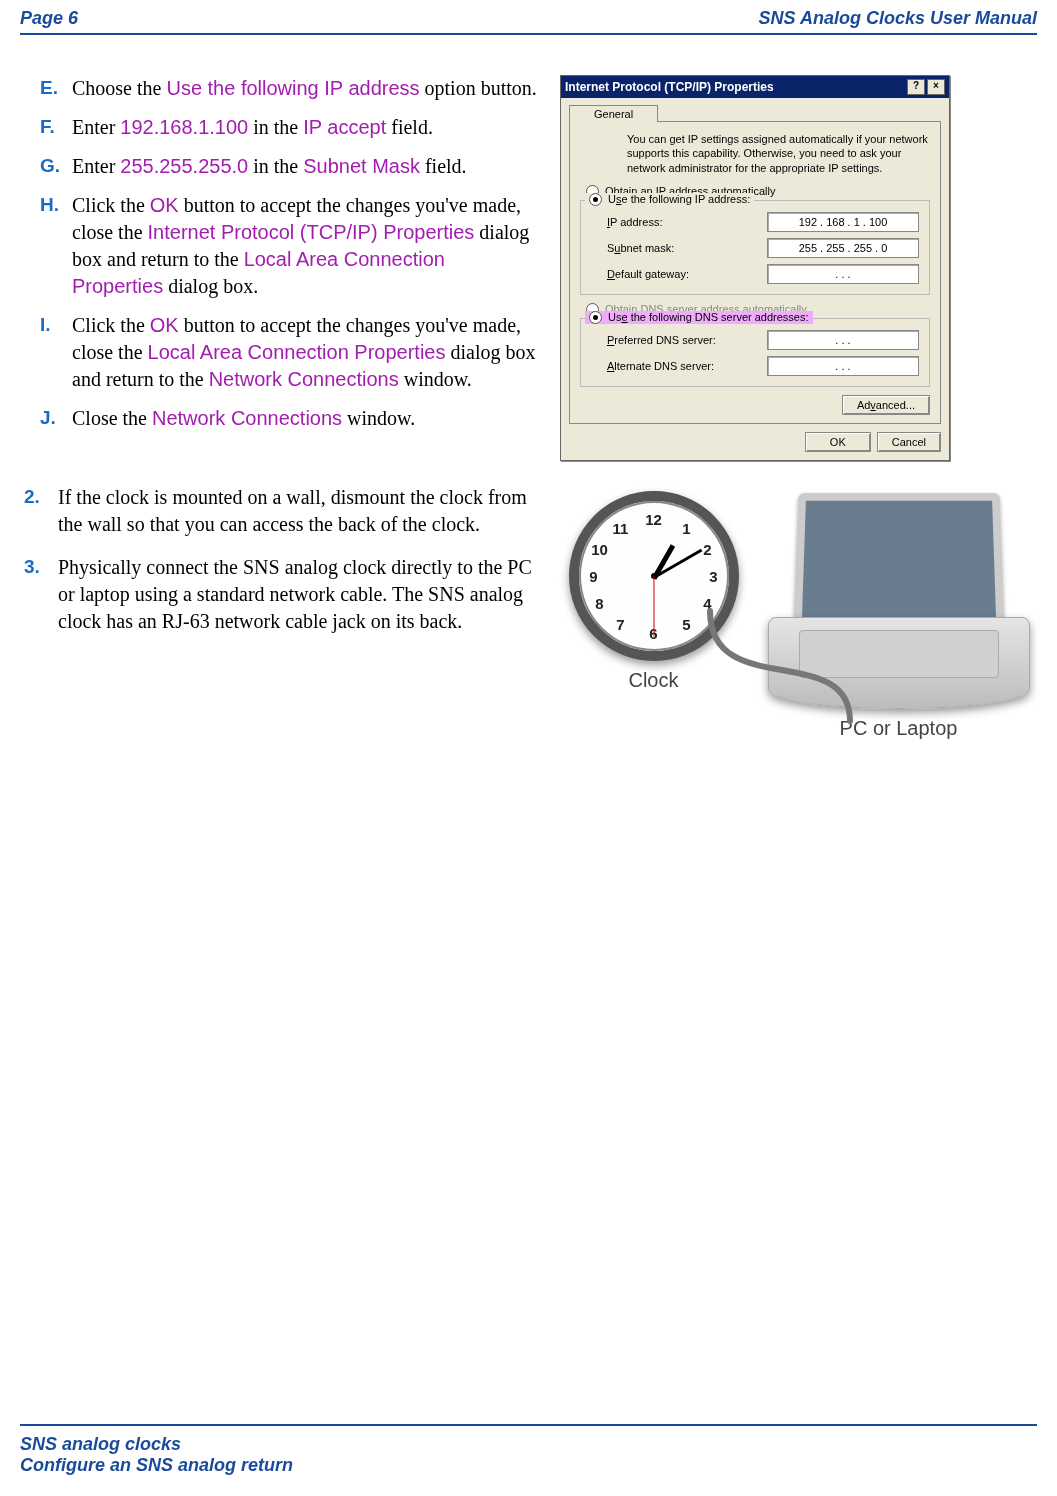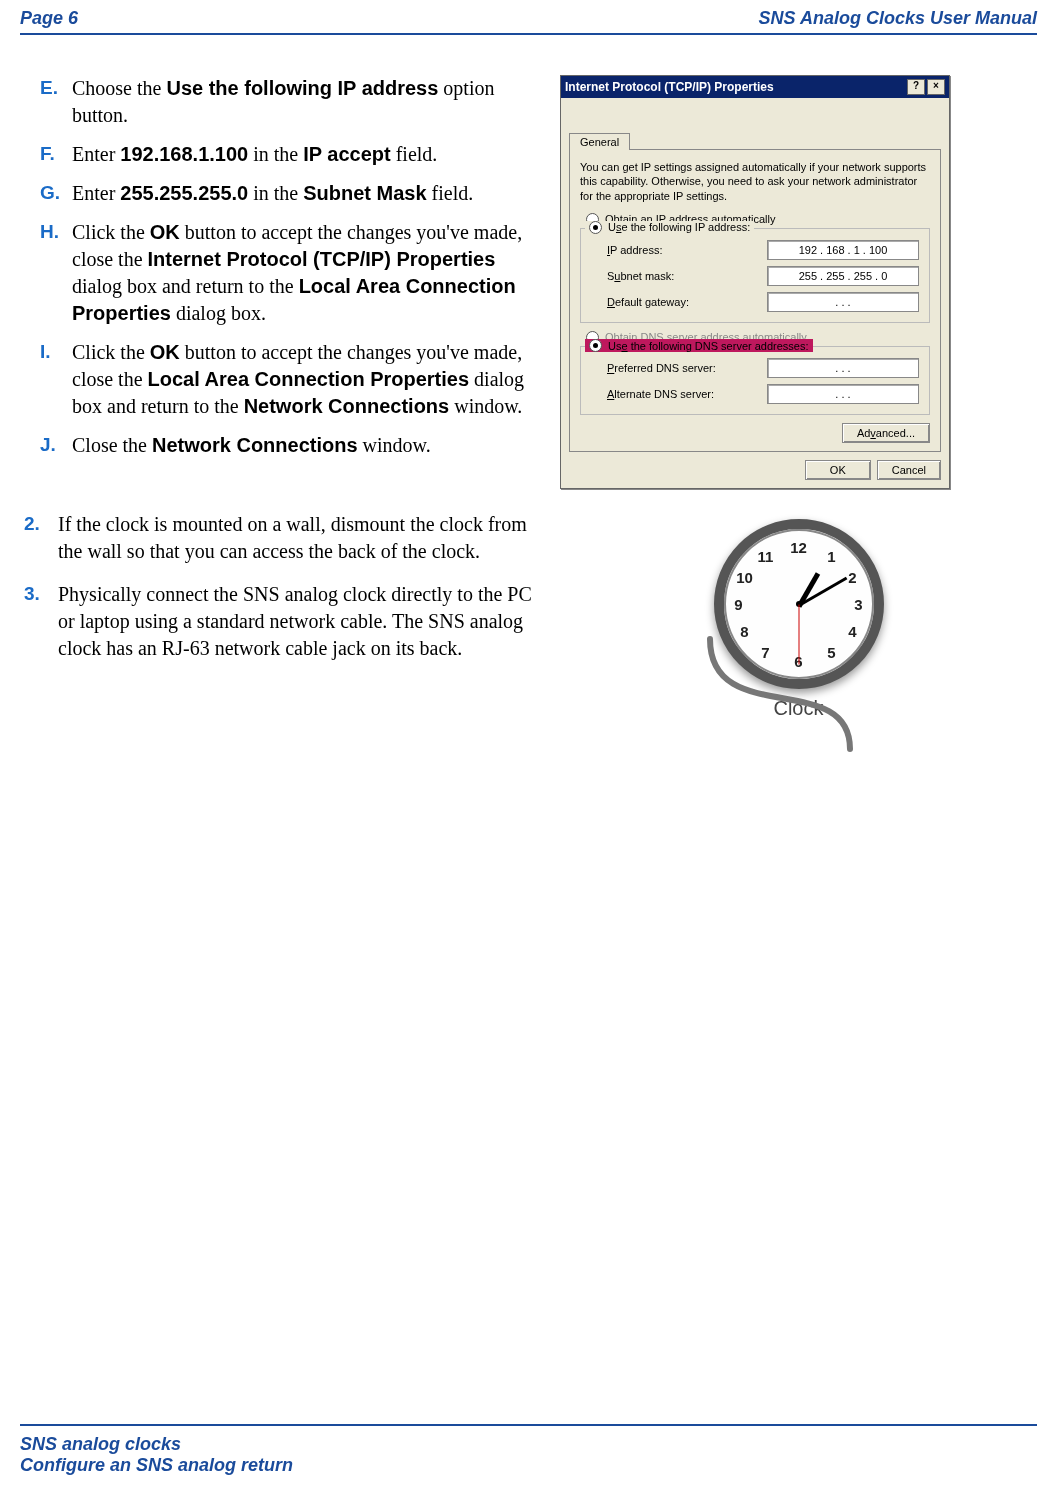--- a/index.html
+++ b/index.html
@@ -56,22 +56,22 @@
     font-weight: bold;
     color: #1a6bc7;
     font-size: 19px;
   }
   .step-text {
     flex: 1;
     color: #000;
   }
   .bold-blue {
     font-family: Arial, sans-serif;
-    font-weight: bold;
-    color: #000000;
+    font-weight: normal;
+    color: #a21caf;
   }
   .outer-step {
     display: flex;
     margin-bottom: 16px;
     font-size: 20px;
     line-height: 1.35;
     margin-left: -16px;
   }
   .outer-step .step-marker {
     width: 34px;
@@ -104,32 +104,31 @@
     text-align: center;
     line-height: 12px;
     color: #000;
   }
   .dlg-body { padding: 6px 8px 8px 8px; }
   .dlg-tab {
     display: inline-block;
     background: #ece9d8;
     border: 1px solid #888;
     border-bottom: none;
-    padding: 2px 10px;
+    padding: 2px 24px;
     font-size: 11px;
     position: relative;
     top: 1px;
-    margin-top: 28px;
   }
   .dlg-panel {
     border: 1px solid #888;
     background: #ece9d8;
     padding: 10px 10px 8px 10px;
   }
-  .dlg-desc { margin-bottom: 10px; line-height: 1.3; }
+  .dlg-desc { margin-bottom: 10px; line-height: 1.3; margin-left: 47px; }
   .fieldset {
     border: 1px solid #bbb;
     margin: 0 0 8px 0;
     padding: 8px 10px 10px 10px;
     position: relative;
   }
   .radio-row {
     display: flex;
     align-items: center;
     gap: 6px;
@@ -395,21 +394,21 @@
                 <span class="field-label"><span class="u">D</span>efault gateway:</span>
                 <span class="ip-box">.        .        .</span>
               </div>
             </div>
 
             <div class="radio-outer disabled">
               <span class="radio"></span>
               <span>O<span class="u">b</span>tain DNS server address automatically</span>
             </div>
             <div class="fieldset">
-              <div class="radio-row" style="margin:-16px 0 6px -6px; background:#be185d; width:max-content; padding:0 4px;align-items:flex-end;">
+              <div class="radio-row" style="margin:-16px 0 6px -6px; background:#f0abfc; width:max-content; padding:0 4px;">
                 <span class="radio sel"></span>
                 <span>Us<span class="u">e</span> the following DNS server addresses:</span>
               </div>
               <div class="field-row">
                 <span class="field-label"><span class="u">P</span>referred DNS server:</span>
                 <span class="ip-box">.        .        .</span>
               </div>
               <div class="field-row">
                 <span class="field-label"><span class="u">A</span>lternate DNS server:</span>
                 <span class="ip-box">.        .        .</span>
@@ -442,20 +441,25 @@
               <span class="num" style="top:68%; left:14%">8</span>
               <span class="num" style="top:50%; left:10%">9</span>
               <span class="num" style="top:32%; left:14%">10</span>
               <span class="num" style="top:18%; left:28%">11</span>
               <div class="hand h"></div>
               <div class="hand m"></div>
               <div class="hand s"></div>
             </div>
             <div class="clock-label">Clock</div>
           </div>
+          <div class="laptop">
+            <div class="lp-screen"></div>
+            <div class="lp-base"></div>
+            <div class="lp-label">PC or Laptop</div>
+          </div>
         </div>
         <div class="cable">
           <svg width="200" height="140">
             <path d="M10,10 C10,100 150,40 150,120" stroke="#777" stroke-width="6" fill="none" stroke-linecap="round"></path>
           </svg>
         </div>
       </div>
 
     </div>
   </div>

